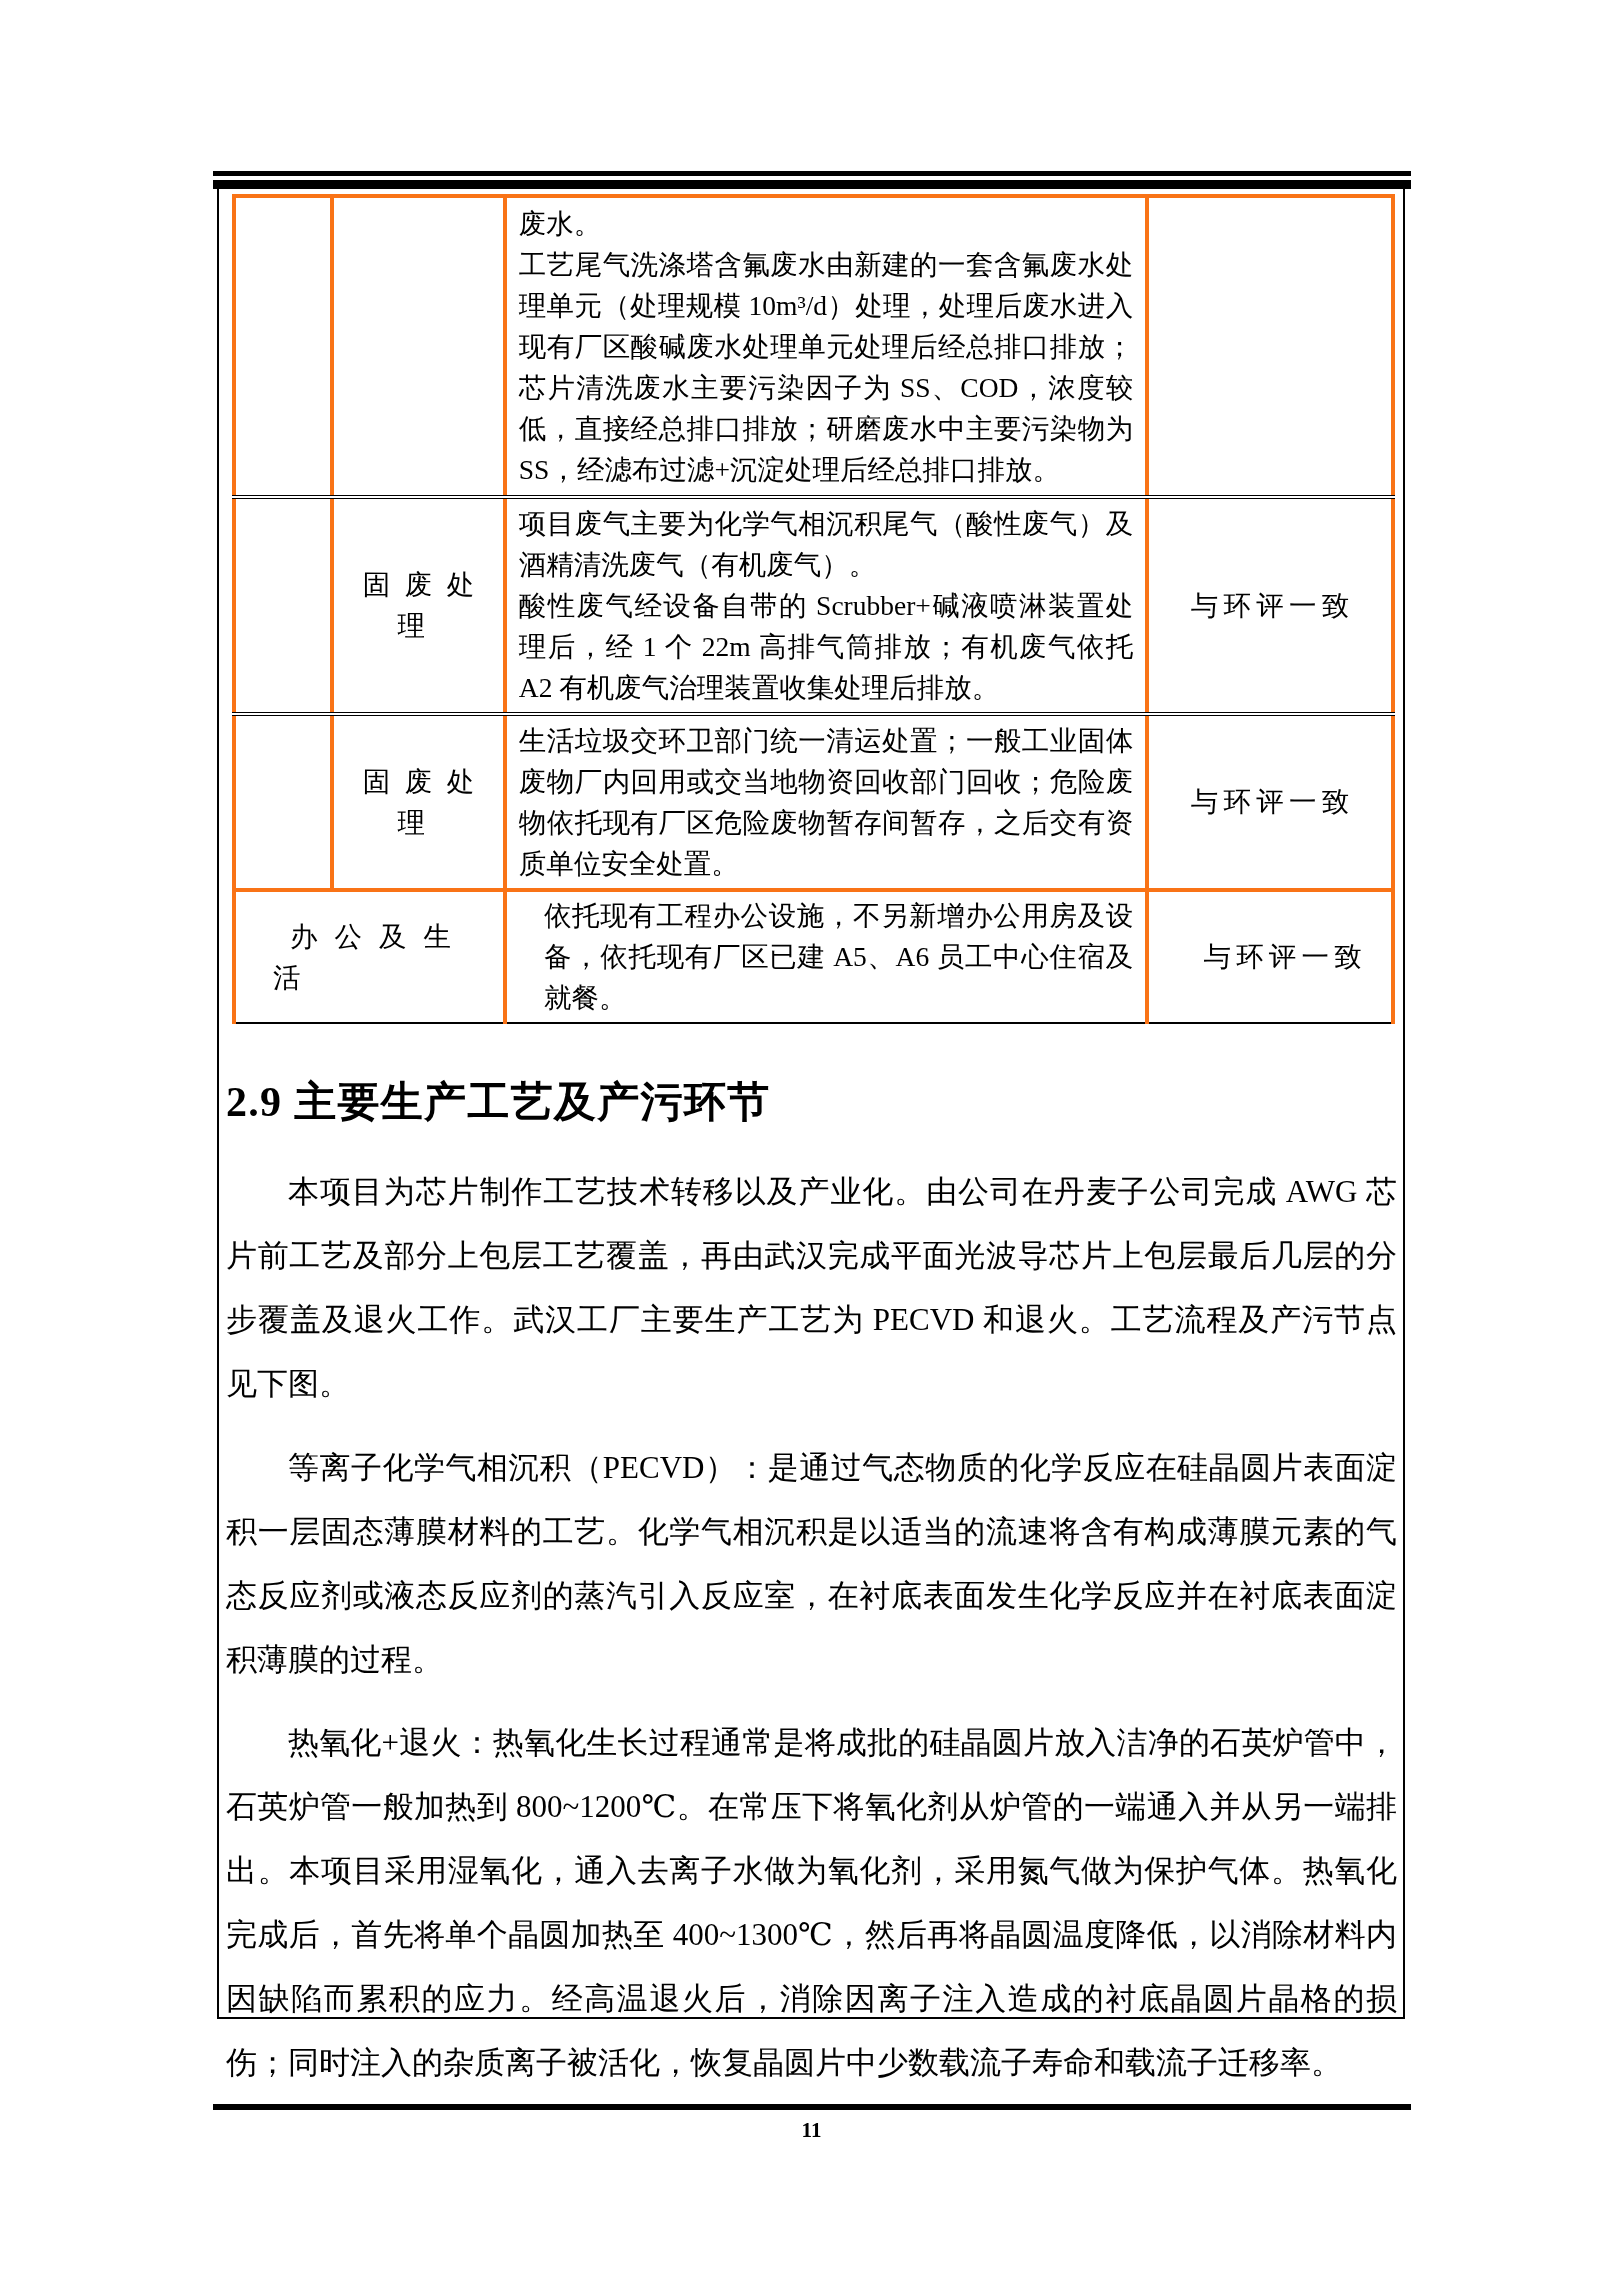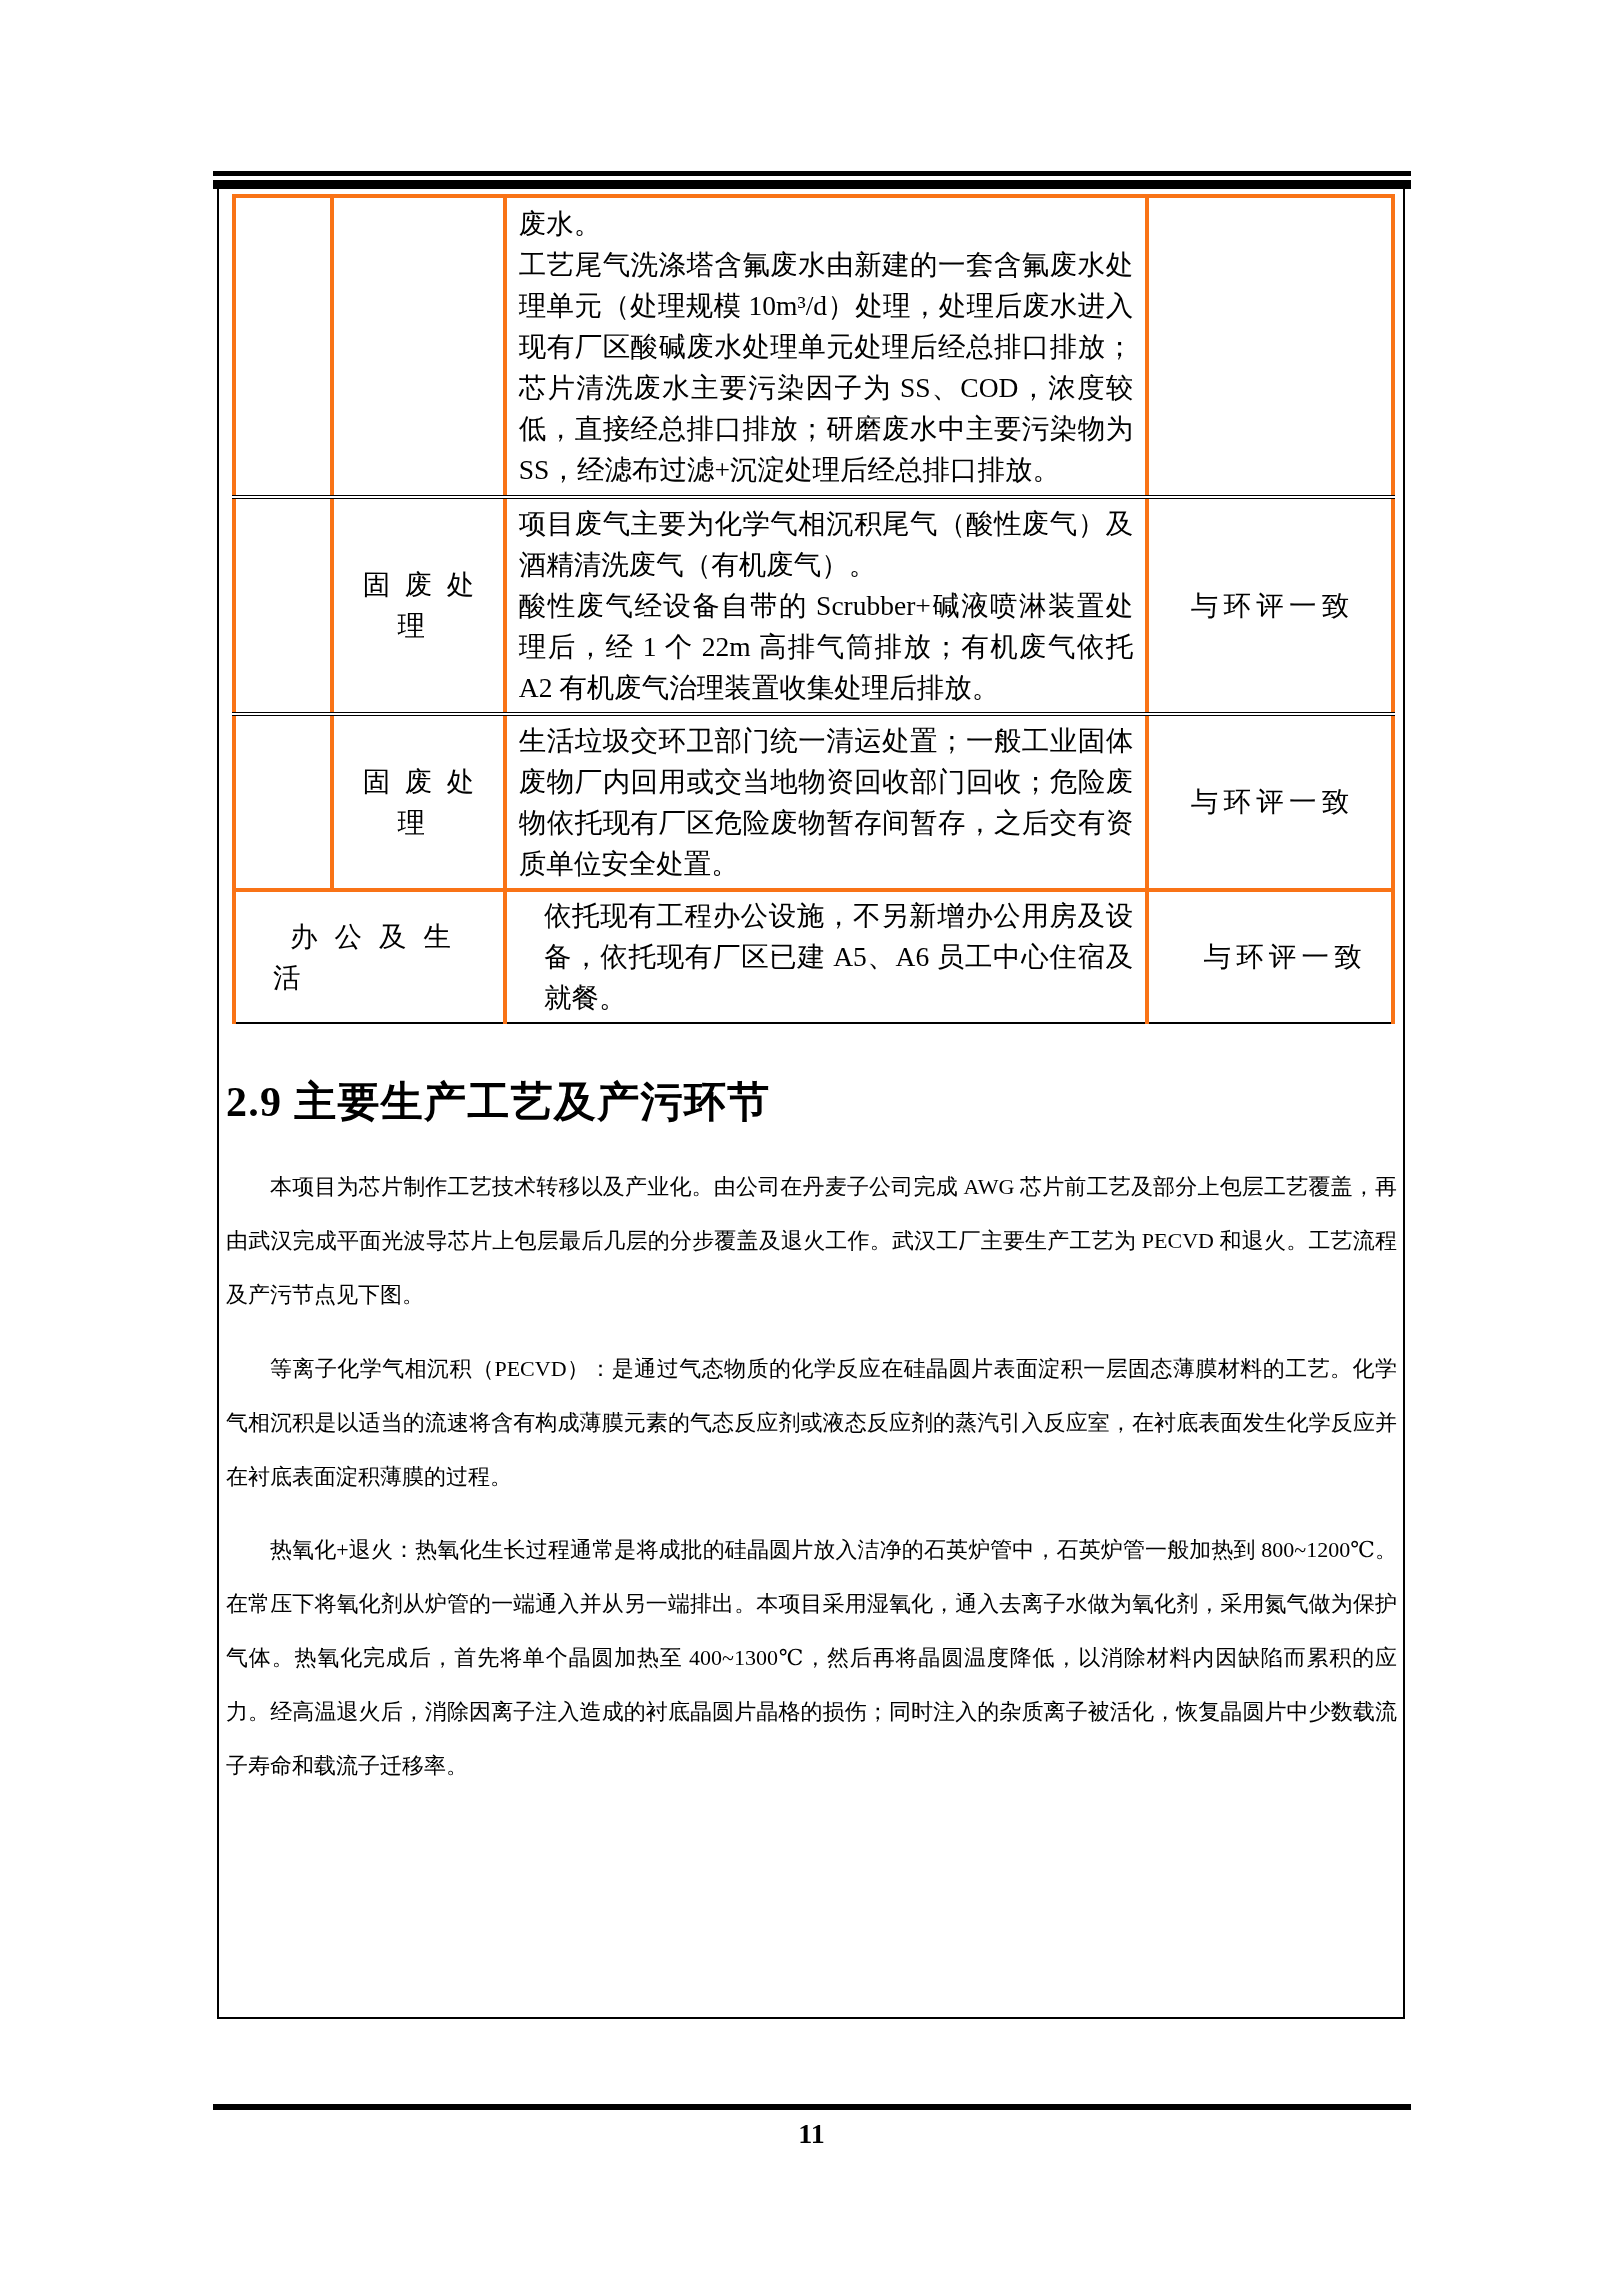--- a/index.html
+++ b/index.html
@@ -76,31 +76,31 @@
   .section {
     position:absolute; left:226px; top:1081px; width:1171px;
   }
   .section-heading {
     font-size:42px; font-weight:700;
     line-height:42px;
     margin-bottom:37px;
     letter-spacing:1.3px;
   }
   .section p.body-par {
-    font-size:22px; line-height:54px;
+    font-size:31px; line-height:64px;
     text-align:justify;
     text-indent:2em;
     margin-bottom:19.6px;
   }
 
   
   .page-number {
     position:absolute; top:2118px; left:0; width:100%;
     text-align:center;
-    font-size:28px; font-weight:700;
+    font-size:21px; font-weight:700;
   }
 </style>
 </head>
 <body>
 
 <div class="page">
 
 
   <div class="rule rule-top-1"></div>
   <div class="rule rule-top-2"></div>

